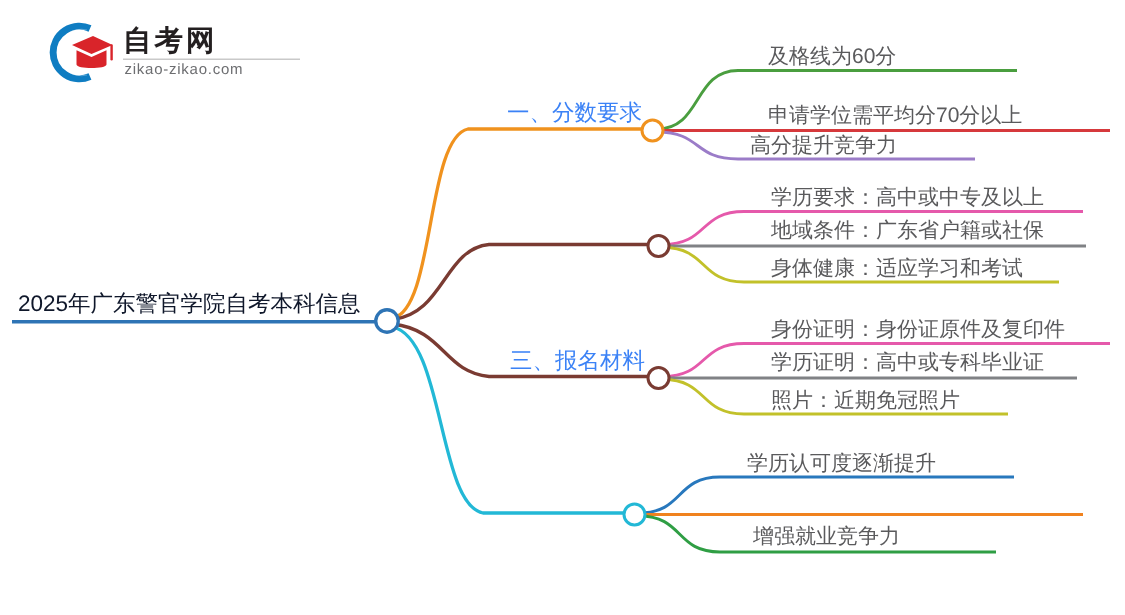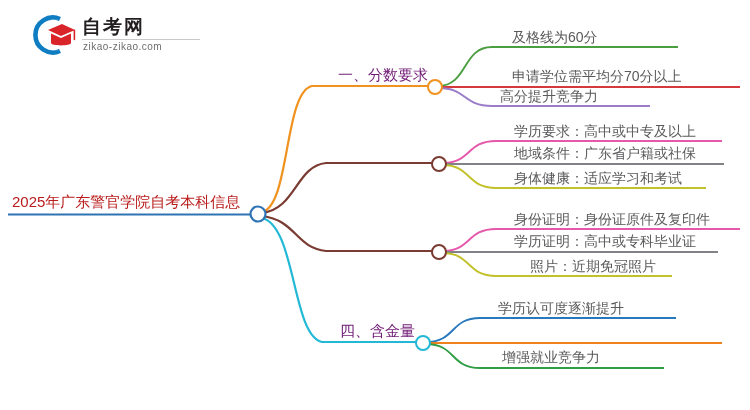--- a/index.html
+++ b/index.html
@@ -29,27 +29,27 @@
   .lbl {
     position: absolute;
     white-space: nowrap;
     color: #59595b;
     font-family: "Liberation Sans", "DejaVu Sans", sans-serif;
     letter-spacing: 0px;
     text-align: right;
   }
   .root-label {
     font-size: 15px;
-    color: #b91c1c;
+    color: #0f172a;
     left: 12px;
     top: 193px;
   }
   .branch-label {
     font-size: 15px;
-    color: #701a75;
+    color: #3b82f6;
   }
   .leaf-label {
     font-size: 14px;
     color: #5a5a5c;
   }
   
   #logo {
     position: absolute;
     left: 28px;
     top: 12px;
@@ -146,30 +146,30 @@
     <circle id="rootnode" cx="258" cy="214" r="7.5" fill="#ffffff" stroke="#2e74b5" stroke-width="2.2"></circle>
     <circle id="node0" cx="435" cy="87" r="7" fill="#ffffff" stroke="#f0921e" stroke-width="2"></circle>
     <circle id="node1" cx="439" cy="164" r="7" fill="#ffffff" stroke="#7a3b32" stroke-width="2"></circle>
     <circle id="node2" cx="439" cy="252" r="7" fill="#ffffff" stroke="#7a3b32" stroke-width="2"></circle>
     <circle id="node3" cx="423" cy="343" r="7" fill="#ffffff" stroke="#22b8d6" stroke-width="2"></circle>
   </svg>
 
   <div class="lbl root-label">2025年广东警官学院自考本科信息</div>
 
   <div class="lbl branch-label" style="left:338px; top:66px;">一、分数要求</div>
-  <div class="lbl branch-label" style="left:340px; top:322px;">四、含金量</div>
+  <div class="lbl branch-label" style="left:340px; top:231px;">三、报名材料</div>
 
   <div class="lbl leaf-label" style="left:512px; top:29px;">及格线为60分</div>
   <div class="lbl leaf-label" style="left:512px; top:68px;">申请学位需平均分70分以上</div>
   <div class="lbl leaf-label" style="left:500px; top:88px;">高分提升竞争力</div>
 
   <div class="lbl leaf-label" style="left:514px; top:123px;">学历要求：高中或中专及以上</div>
   <div class="lbl leaf-label" style="left:514px; top:145px;">地域条件：广东省户籍或社保</div>
   <div class="lbl leaf-label" style="left:514px; top:211px;">身份证明：身份证原件及复印件</div>
 
   <div class="lbl leaf-label" style="left:514px; top:170px;">身体健康：适应学习和考试</div>
   <div class="lbl leaf-label" style="left:514px; top:233px;">学历证明：高中或专科毕业证</div>
-  <div class="lbl leaf-label" style="left:514px; top:258px;margin-left:16px;">照片：近期免冠照片</div>
+  <div class="lbl leaf-label" style="left:514px; top:258px;">照片：近期免冠照片</div>
 
   <div class="lbl leaf-label" style="left:498px; top:300px;">学历认可度逐渐提升</div>
   <div class="lbl leaf-label" style="left:502px; top:349px;">增强就业竞争力</div>
 
 </div>
 
 </body></html>

